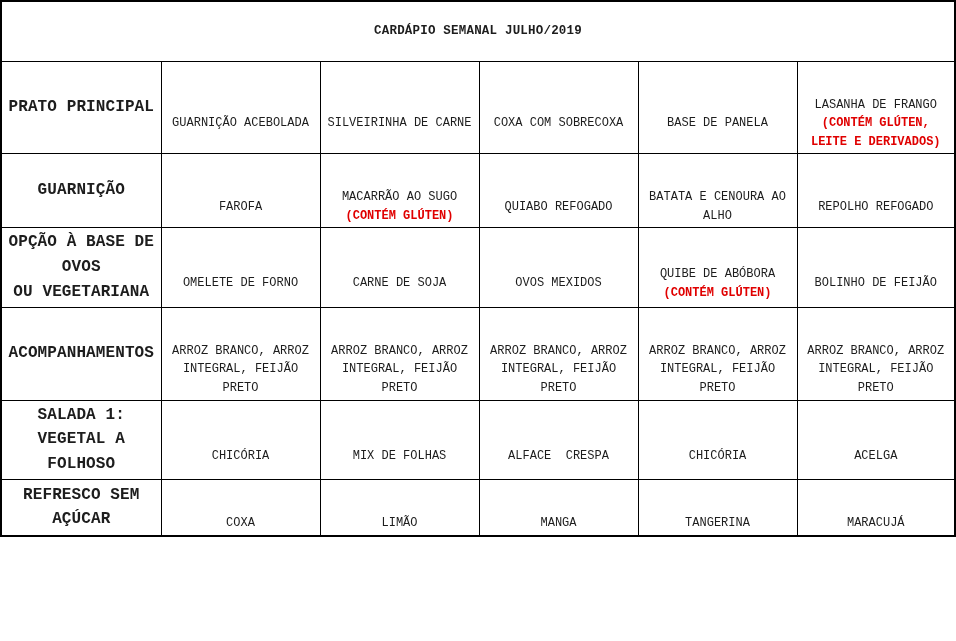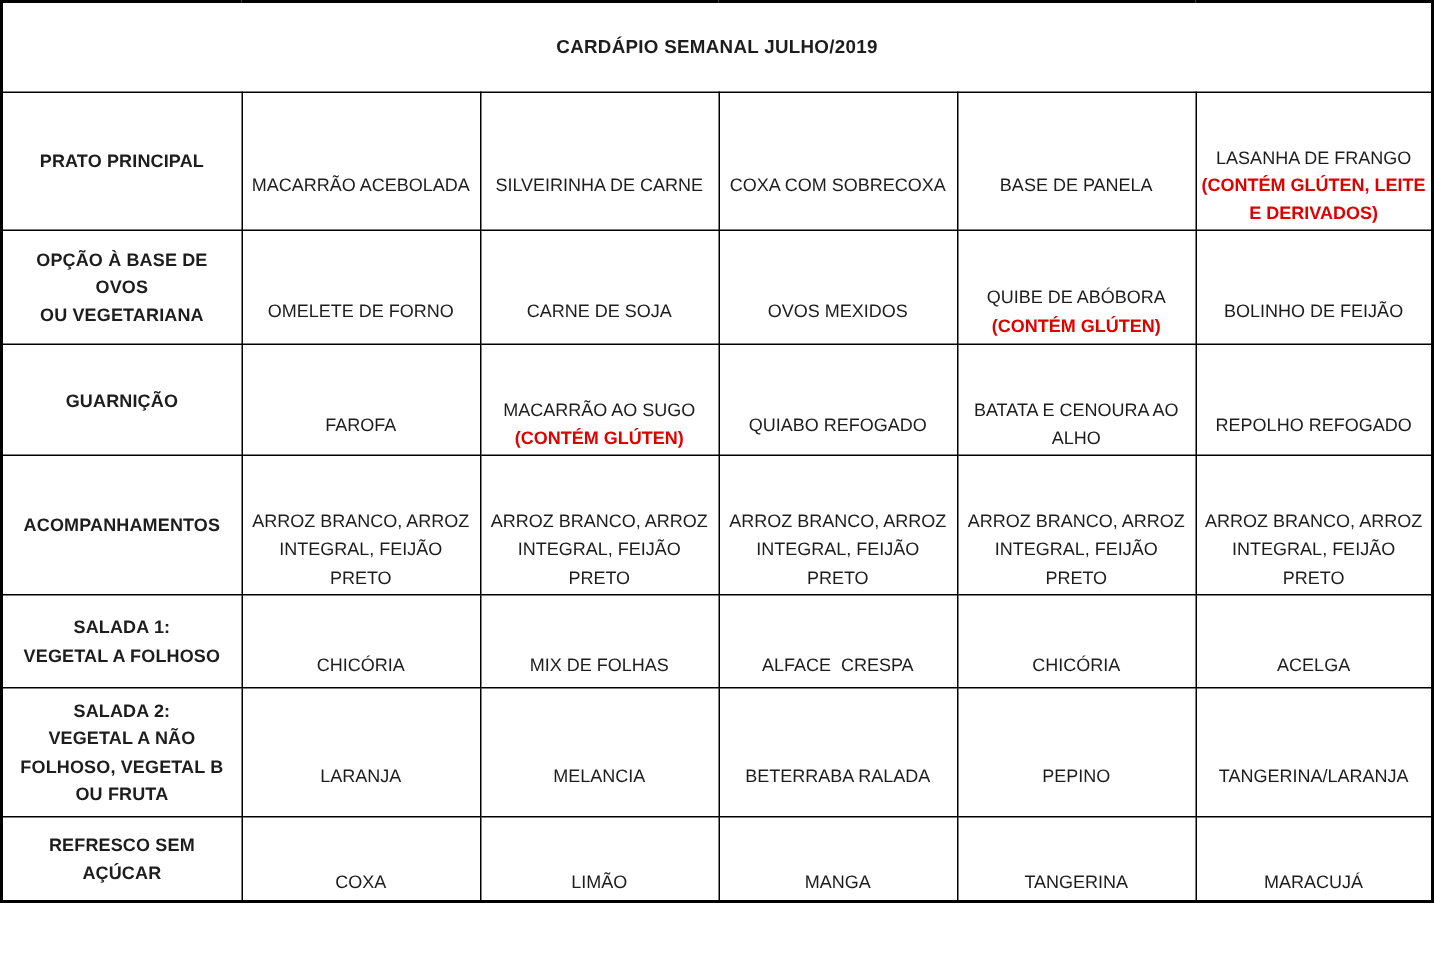--- a/index.html
+++ b/index.html
@@ -9,41 +9,41 @@
     --bottom-bar:#1f3864;
     --bg:#ffffff;
   }
   *{box-sizing:border-box;}
   html,body{margin:0;padding:0;}
   body{
     width:956px;height:641px;overflow:hidden;background:var(--bg);
     font-family:"Liberation Sans","DejaVu Sans",sans-serif;
     color:var(--text-color);
   }
-  .page{width:904px;height:641px;display:flex;flex-direction:column;}
+  .page{width:904px;height:641px;display:flex;flex-direction:column;font-family:Liberation Mono, monospace;}
   table.menu-table{
     border-collapse:collapse;table-layout:fixed;
     width:956px;border:2px solid var(--border-color);
   }
   .menu-table th,.menu-table td{
     border:1px solid var(--border-color);
     text-align:center;vertical-align:middle;
     padding:2px 3px;
   }
   tr.title-row{height:60px;}
   .title-cell{
     font-weight:bold;font-size:12.5px;letter-spacing:.2px;
     white-space:pre-wrap;
   }
   tr.header-row{height:58px;}
   tr.header-row th{
     font-weight:bold;font-size:12px;white-space:pre-wrap;letter-spacing:.1px;
   }
   th.row-label{
-    font-weight:bold;font-size:12px;white-space:pre-line;
+    font-weight:bold;font-size:16px;white-space:pre-line;
     line-height:1.55;letter-spacing:.1px;
   }
   td.menu-cell{font-size:12px;line-height:1.55;}
   .cell-text{white-space:pre-wrap;margin-top:32px;}
   .cell-note{
     color:var(--allergen-red);font-weight:bold;white-space:pre-wrap;
   }
 </style>
 </head>
 <body>
@@ -60,73 +60,73 @@
     </colgroup>
     <thead>
       <tr class="title-row">
         <td class="title-cell" colspan="6">CARDÁPIO SEMANAL JULHO/2019</td>
       </tr>
     </thead>
     <tbody id="menu-body">
         <tr style="height: 87px;">
           <th class="row-label">PRATO PRINCIPAL</th>
           <td class="menu-cell">
-            <div class="cell-text">MACARRÃO ACEBOLADA</div>
+            <div class="cell-text">GUARNIÇÃO ACEBOLADA</div>
           </td>
           <td class="menu-cell">
             <div class="cell-text">SILVEIRINHA DE CARNE</div>
           </td>
           <td class="menu-cell">
             <div class="cell-text">COXA COM SOBRECOXA</div>
           </td>
           <td class="menu-cell">
             <div class="cell-text">BASE DE PANELA</div>
           </td>
           <td class="menu-cell">
             <div class="cell-text">LASANHA DE FRANGO</div>
             <div class="cell-note">(CONTÉM GLÚTEN, LEITE E DERIVADOS)</div>
+          </td>
+        </tr>
+        <tr style="height: 72px;">
+          <th class="row-label">GUARNIÇÃO</th>
+          <td class="menu-cell">
+            <div class="cell-text">FAROFA</div>
+          </td>
+          <td class="menu-cell">
+            <div class="cell-text">MACARRÃO AO SUGO</div>
+            <div class="cell-note">(CONTÉM GLÚTEN)</div>
+          </td>
+          <td class="menu-cell">
+            <div class="cell-text">QUIABO REFOGADO</div>
+          </td>
+          <td class="menu-cell">
+            <div class="cell-text">BATATA E CENOURA AO ALHO</div>
+          </td>
+          <td class="menu-cell">
+            <div class="cell-text">REPOLHO REFOGADO</div>
           </td>
         </tr>
         <tr style="height: 76px;">
           <th class="row-label">OPÇÃO À BASE DE OVOS
 OU VEGETARIANA</th>
           <td class="menu-cell">
             <div class="cell-text">OMELETE DE FORNO</div>
           </td>
           <td class="menu-cell">
             <div class="cell-text">CARNE DE SOJA</div>
           </td>
           <td class="menu-cell">
             <div class="cell-text">OVOS MEXIDOS</div>
           </td>
           <td class="menu-cell">
             <div class="cell-text">QUIBE DE ABÓBORA</div>
             <div class="cell-note">(CONTÉM GLÚTEN)</div>
           </td>
           <td class="menu-cell">
             <div class="cell-text">BOLINHO DE FEIJÃO</div>
-          </td>
-        </tr>
-        <tr style="height: 72px;">
-          <th class="row-label">GUARNIÇÃO</th>
-          <td class="menu-cell">
-            <div class="cell-text">FAROFA</div>
-          </td>
-          <td class="menu-cell">
-            <div class="cell-text">MACARRÃO AO SUGO</div>
-            <div class="cell-note">(CONTÉM GLÚTEN)</div>
-          </td>
-          <td class="menu-cell">
-            <div class="cell-text">QUIABO REFOGADO</div>
-          </td>
-          <td class="menu-cell">
-            <div class="cell-text">BATATA E CENOURA AO ALHO</div>
-          </td>
-          <td class="menu-cell">
-            <div class="cell-text">REPOLHO REFOGADO</div>
           </td>
         </tr>
         <tr style="height: 60px;">
           <th class="row-label">ACOMPANHAMENTOS</th>
           <td class="menu-cell">
             <div class="cell-text">ARROZ BRANCO, ARROZ INTEGRAL, FEIJÃO PRETO</div>
           </td>
           <td class="menu-cell">
             <div class="cell-text">ARROZ BRANCO, ARROZ INTEGRAL, FEIJÃO PRETO</div>
           </td>
@@ -152,41 +152,20 @@
           <td class="menu-cell">
             <div class="cell-text">ALFACE  CRESPA</div>
           </td>
           <td class="menu-cell">
             <div class="cell-text">CHICÓRIA</div>
           </td>
           <td class="menu-cell">
             <div class="cell-text">ACELGA</div>
           </td>
         </tr>
-        <tr style="height: 86px;">
-          <th class="row-label">SALADA 2:
-VEGETAL A NÃO
-FOLHOSO, VEGETAL B
-OU FRUTA</th>
-          <td class="menu-cell">
-            <div class="cell-text">LARANJA</div>
-          </td>
-          <td class="menu-cell">
-            <div class="cell-text">MELANCIA</div>
-          </td>
-          <td class="menu-cell">
-            <div class="cell-text">BETERRABA RALADA</div>
-          </td>
-          <td class="menu-cell">
-            <div class="cell-text">PEPINO</div>
-          </td>
-          <td class="menu-cell">
-            <div class="cell-text">TANGERINA/LARANJA</div>
-          </td>
-        </tr>
         <tr style="height: 40px;">
           <th class="row-label">REFRESCO SEM AÇÚCAR</th>
           <td class="menu-cell">
             <div class="cell-text">COXA</div>
           </td>
           <td class="menu-cell">
             <div class="cell-text">LIMÃO</div>
           </td>
           <td class="menu-cell">
             <div class="cell-text">MANGA</div>

